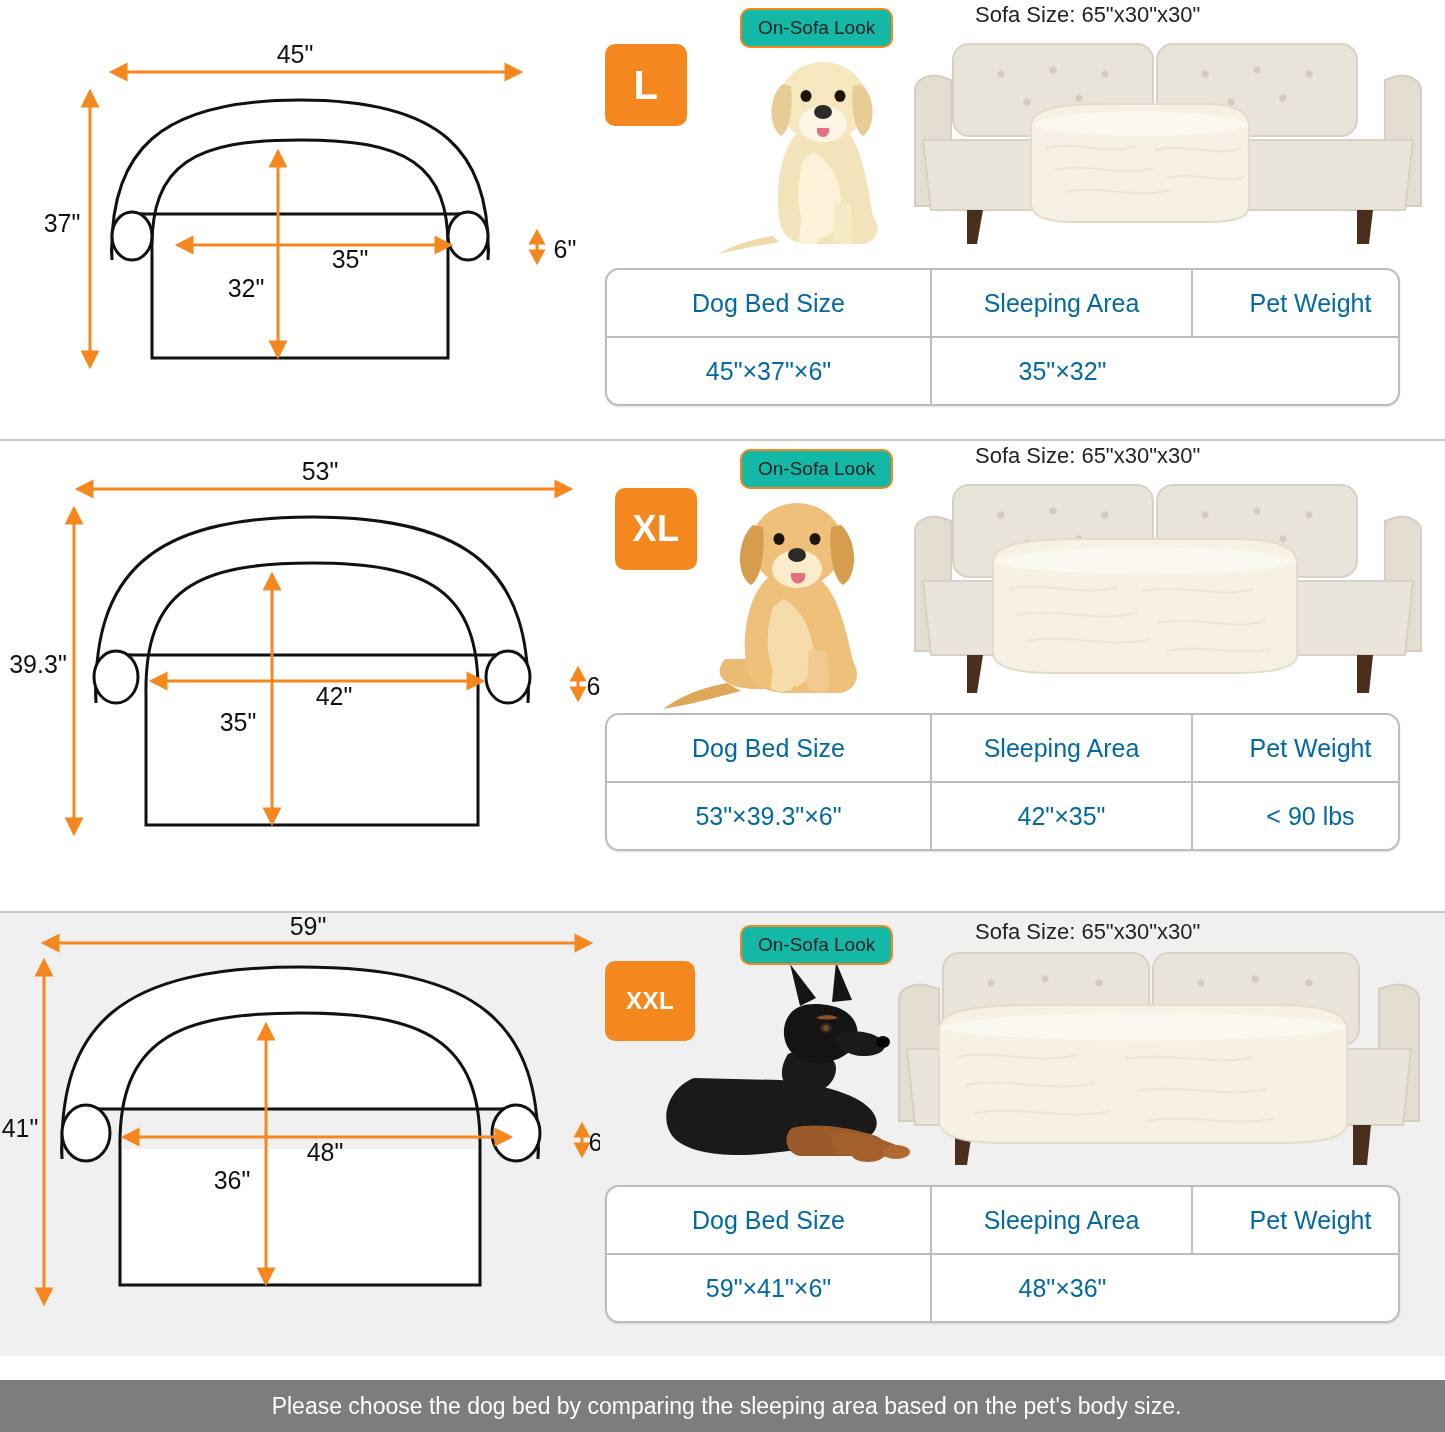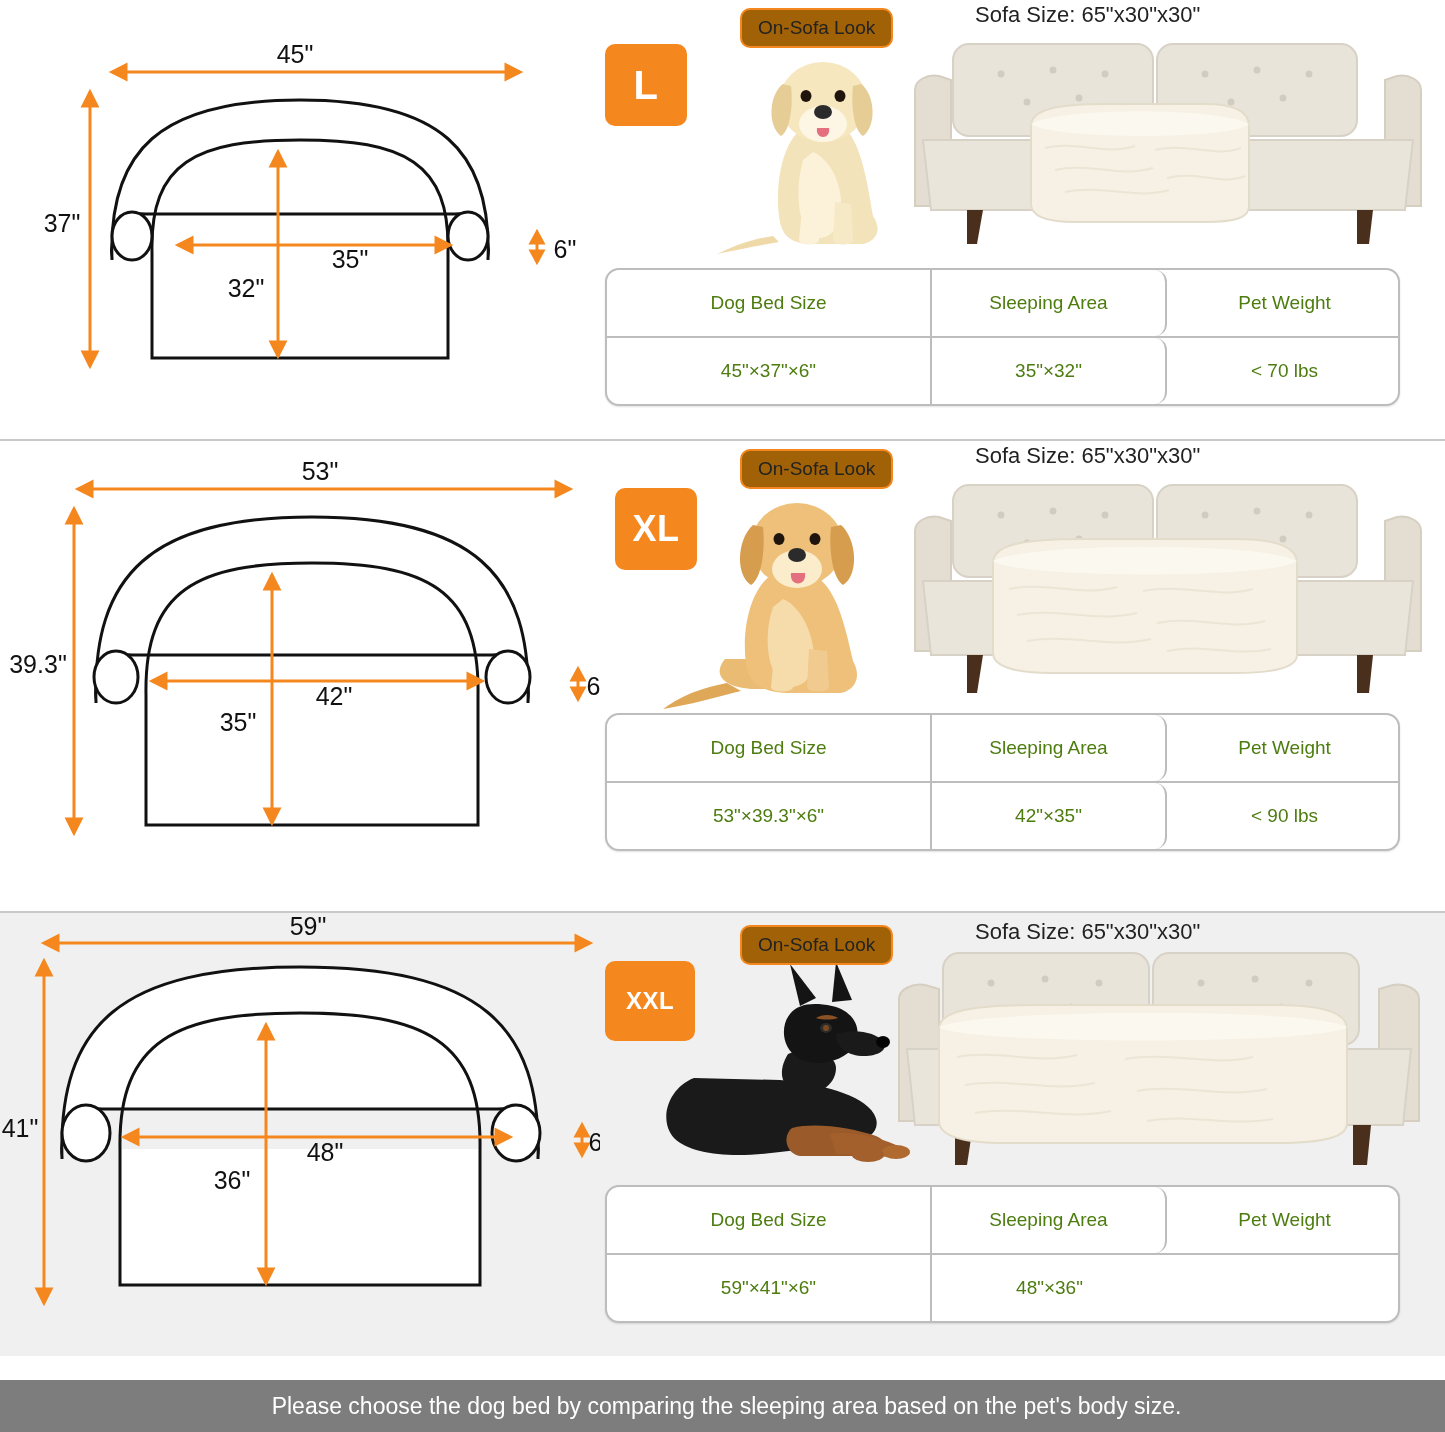--- a/index.html
+++ b/index.html
@@ -36,21 +36,21 @@
     border-radius:10px;
     display:flex; align-items:center; justify-content:center;
     font-weight:bold;
     letter-spacing:0.5px;
   }
 
   .onsofa {
     position:absolute;
     border:2px solid #F5871F;
     border-radius:10px;
-    background:#a16207;
+    background:#14b8a6;
     color:#222;
     font-size:19px;
     padding:7px 16px;
     white-space:nowrap;
     z-index:5;
   }
 
   .sofasize {
     position:absolute;
     font-size:22px;
@@ -69,28 +69,28 @@
     background:#ffffff;
     overflow:hidden;
     box-shadow:0 1px 2px rgba(0,0,0,0.12);
   }
   .spec .trow { display:flex; }
   .spec .trow.head { border-bottom:2px solid #bdbdbd; }
   .spec .cell {
     flex:0 0 auto;
     display:flex; align-items:center; justify-content:center;
     text-align:center;
-    font-size:19px;
-    color:#4d7c0f;
+    font-size:25px;
+    color:#0369a1;
     height:66px;
     border-right:2px solid #bdbdbd;
   }
   .spec .cell:last-child { border-right:none; }
   .spec .c1 { width:325px; }
-  .spec .c2 { width:235px;border-radius:12px; }
+  .spec .c2 { width:261px; }
   .spec .c3 { width:235px; }
 
   
   .footer {
     position:absolute;
     left:0; bottom:0;
     width:100%;
     height:52px;
     background:#7d7d7d;
     color:#ffffff;
@@ -240,21 +240,20 @@
 
         <div class="spec" style="left:5px; top:268px; width:795px;">
           <div class="trow head">
             <div class="cell c1">Dog Bed Size</div>
             <div class="cell c2">Sleeping Area</div>
             <div class="cell c3">Pet Weight</div>
           </div>
           <div class="trow">
             <div class="cell c1">45"×37"×6"</div>
             <div class="cell c2">35"×32"</div>
-            <div class="cell c3">&lt; 70 lbs</div>
           </div>
         </div>
 
       </div>
     </div>
   </div>
 
   <div class="row" style="height:472px;">
     <div class="row-inner">
 

